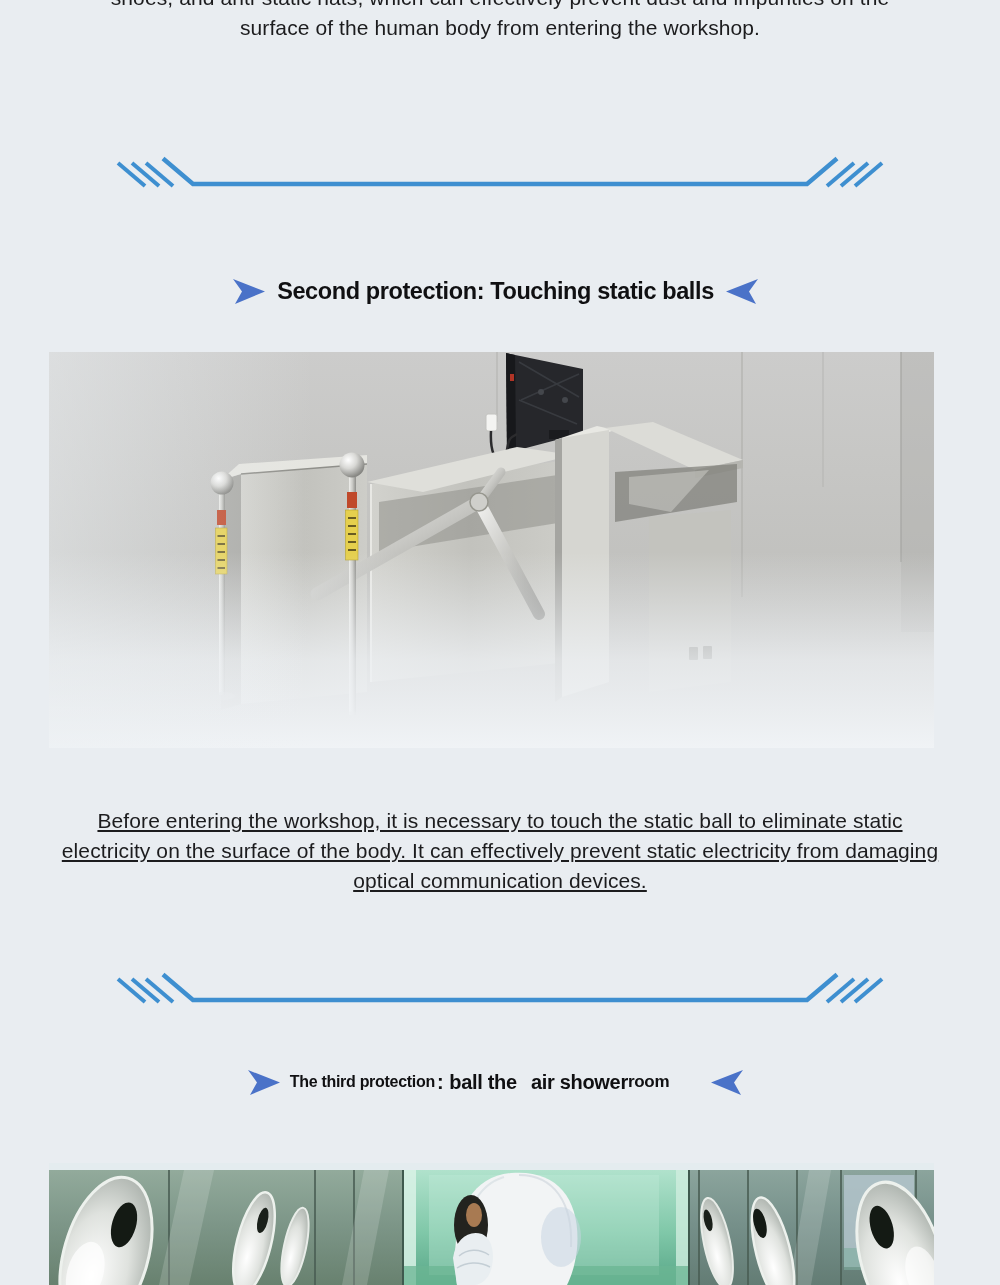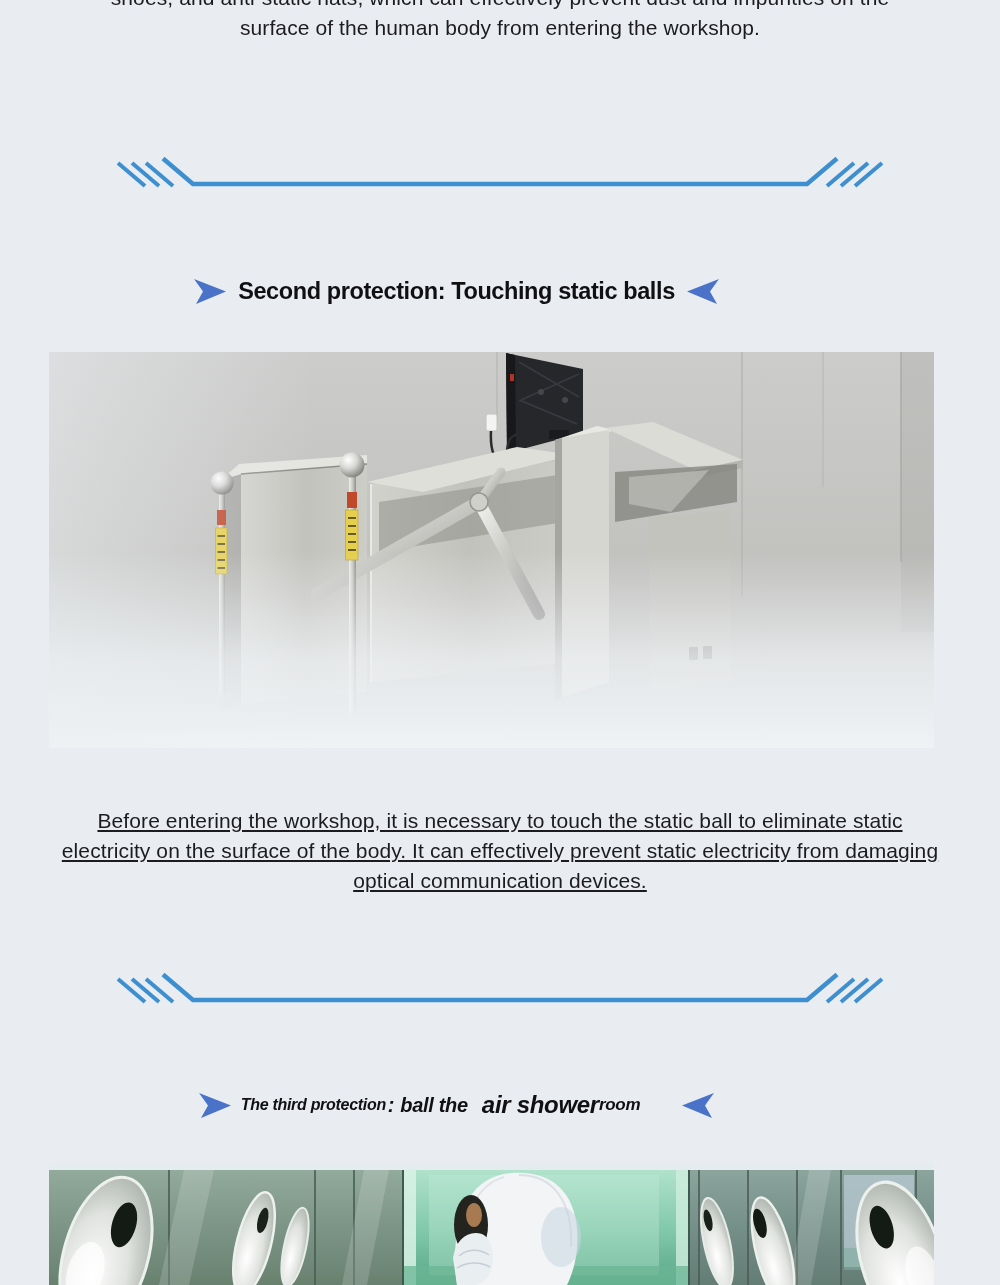--- a/index.html
+++ b/index.html
@@ -15,34 +15,34 @@
     color:#1c1c1e;white-space:pre-line;letter-spacing:0.1px;
   }
   #intro-para{top:-17px;}
   #caption-para{top:806px;text-decoration:underline;}
   .divider{position:absolute;left:0;width:1000px;height:44px;}
   #divider-1{top:150px;}
   #divider-2{top:966px;}
   .heading{
     position:absolute;left:0;width:913px;margin:0;
     display:flex;align-items:center;justify-content:center;
-    font-weight:bold;color:#101012;
+    font-weight:bold;color:#101012;padding-left:39px;
   }
   #heading-second{top:274px;height:34px;font-size:23.5px;letter-spacing:-0.4px;}
-  #heading-third{top:1088px;height:34px;font-style:italic;}
+  #heading-third{top:1065px;height:34px;}
   .heading .arrow{flex:0 0 auto;display:block;}
   #heading-second .arrow-left{margin-right:12px;}
   #heading-second .arrow-right{margin-left:12px;}
   #heading-third .arrow-left{margin-right:10px;}
   #heading-third .arrow-right{margin-left:42px;}
   .h3-seg{white-space:pre;letter-spacing:-0.3px;}
   .h3-small{font-size:16px;}
   .h3-colon{font-size:20px;margin:0 6px 0 2px;}
   .h3-mid{font-size:20px;margin-right:14px;}
-  .h3-main{font-size:24px;}
+  .h3-main{font-size:20px;}
   .h3-room{font-size:17px;text-align:right;}
   .photo{position:absolute;left:49px;display:block;}
   #photo-static-balls{top:352px;width:885px;height:396px;}
   #photo-air-shower{top:1163px;width:885px;height:122px;}
 </style>
 </head>
 <body>
 
 <p class="para" id="intro-para">shoes, and anti-static hats, which can effectively prevent dust and impurities on the
 surface of the human body from entering the workshop.</p>

